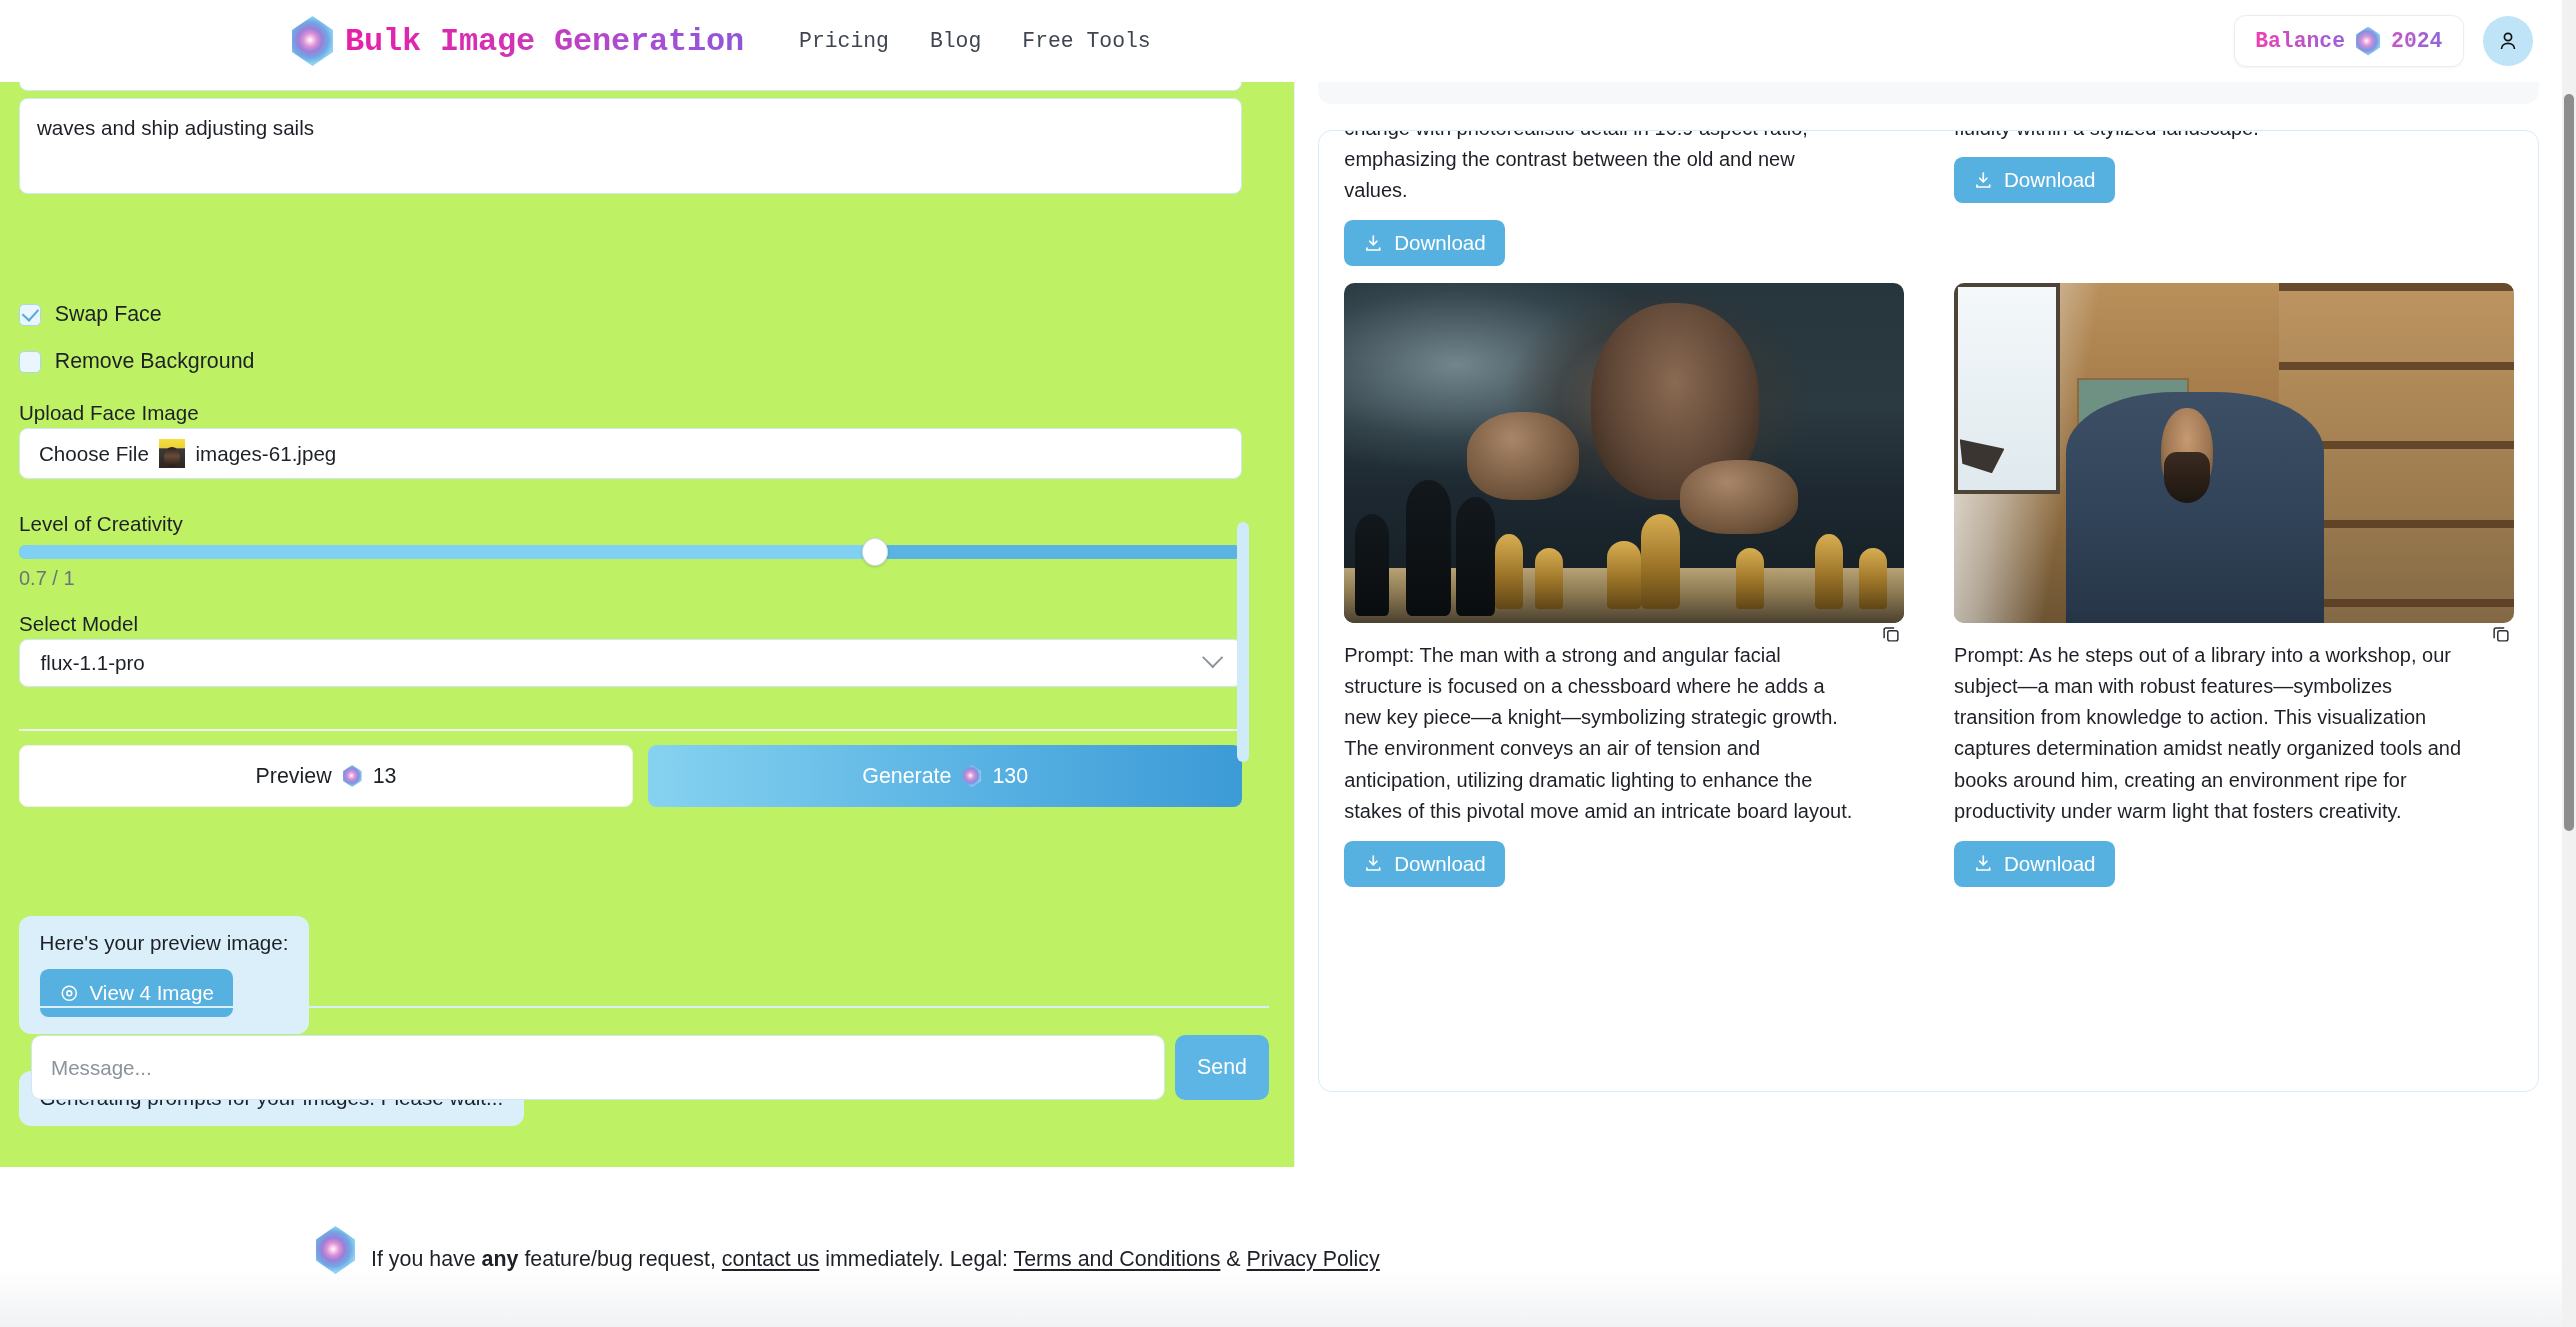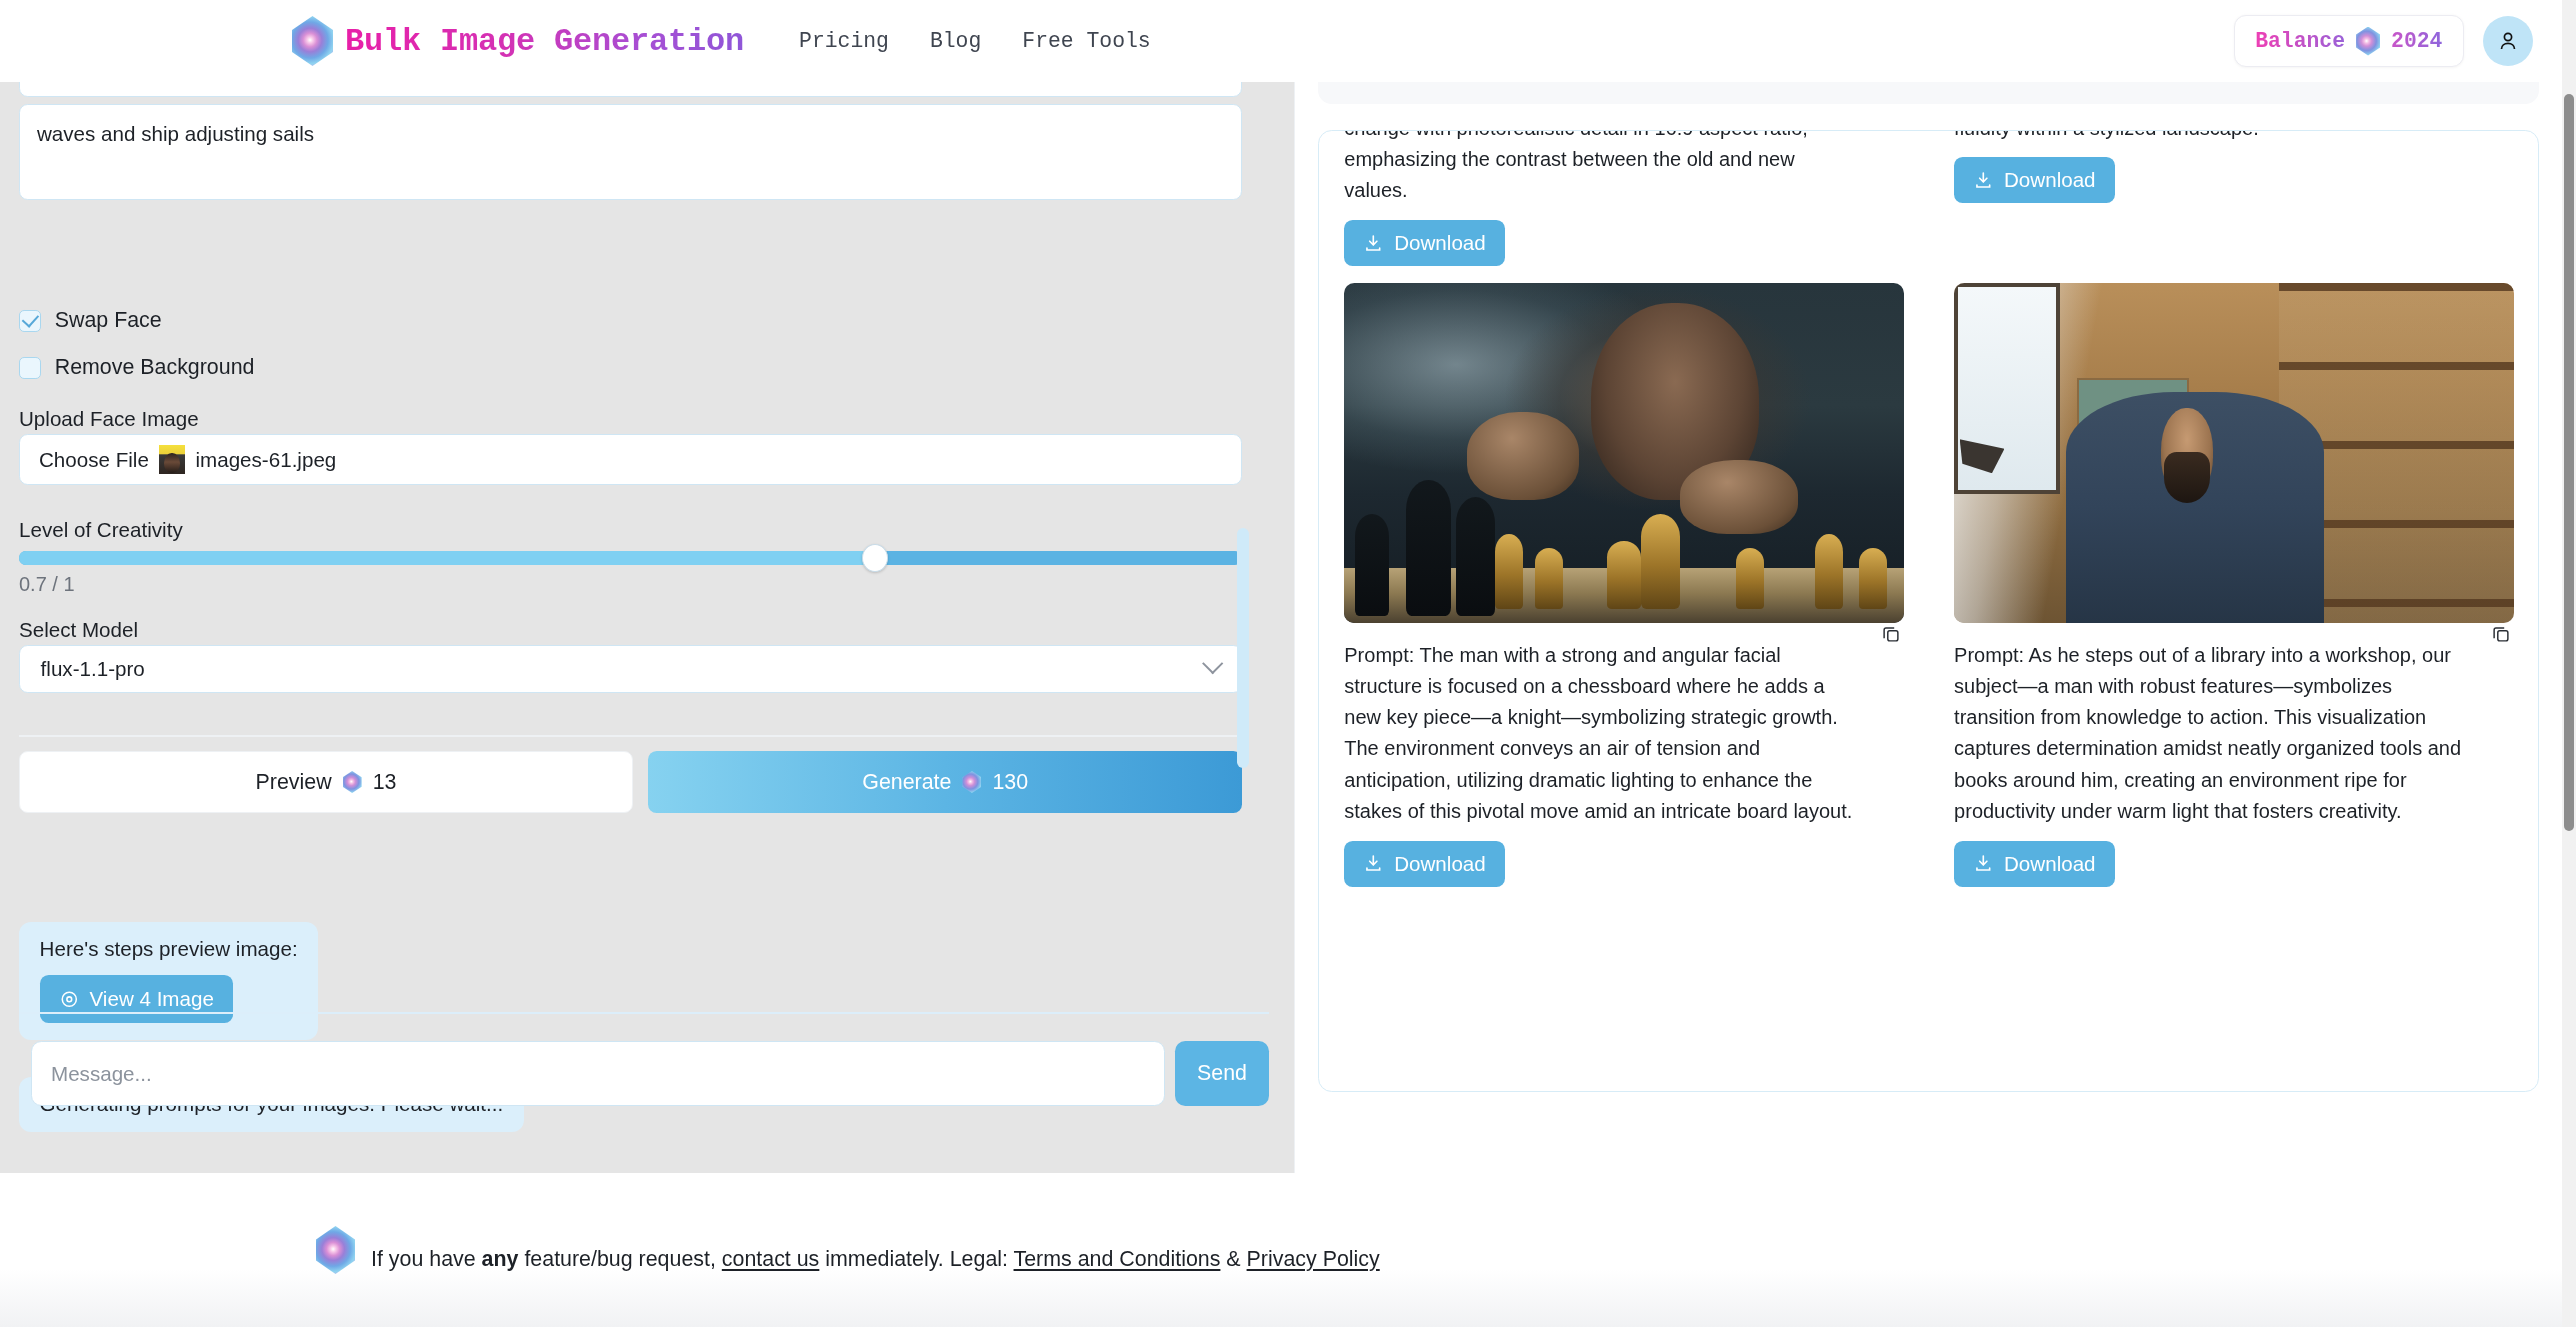--- a/index.html
+++ b/index.html
@@ -70,24 +70,24 @@
     background: radial-gradient(circle at 44% 48%, #ffffff 0%, #f3bde4 12%, #cf8fd8 26%, #7f92e0 48%, #8ed2f0 70%, #b8a8ea 100%);
     clip-path: polygon(50% 0%, 100% 28%, 100% 72%, 50% 100%, 0% 72%, 0% 28%);
   }
   .avatar-btn {
     width: 50px; height: 50px; border-radius: 50%;
     background: #bfe4f7; display: flex; align-items: center; justify-content: center;
   }
 
   
   .left-panel {
-    position: absolute; left: 0; top: 82px;
+    position: absolute; left: 0; top: 76px;
     width: 1295px; height: 1091px;
     border-right: 1.7px solid #eef1f4;
-    background: #e5e5e5;
+    background: #bef264;
     overflow: hidden;
   }
   .left-scroll {
     position: absolute; left: 0; top: 0; width: 1261px; height: 1012px;
     padding: 0 19px;
   }
   .cut-top-box {
     position: absolute; left: 19px; top: -20.6px; width: 1223px; height: 36px;
     border: 1.7px solid #cfe6f4; border-radius: 8.6px; background: #fff;
   }
@@ -450,21 +450,21 @@
         <span>Generate</span>
         <span class="gem-xs">
             <span class="gem-shape"></span>
           </span>
         <span>130</span>
       </div>
     </div>
 
 
     <div class="chat-msg chat-2">
-      <div>Here's steps preview image:</div>
+      <div>Here's your preview image:</div>
       <div class="view-btn">
         <svg class="eye-ic" viewBox="0 0 24 24" fill="none" stroke="#fff" stroke-width="1.8">
           <circle cx="12" cy="12" r="8.2"></circle>
             <circle cx="12" cy="12" r="2.8"></circle>
         </svg>
         <span>View 4 Image</span>
       </div>
     </div>
 
     <div class="chat-msg chat-3">Generating prompts for your images. Please wait...</div>

